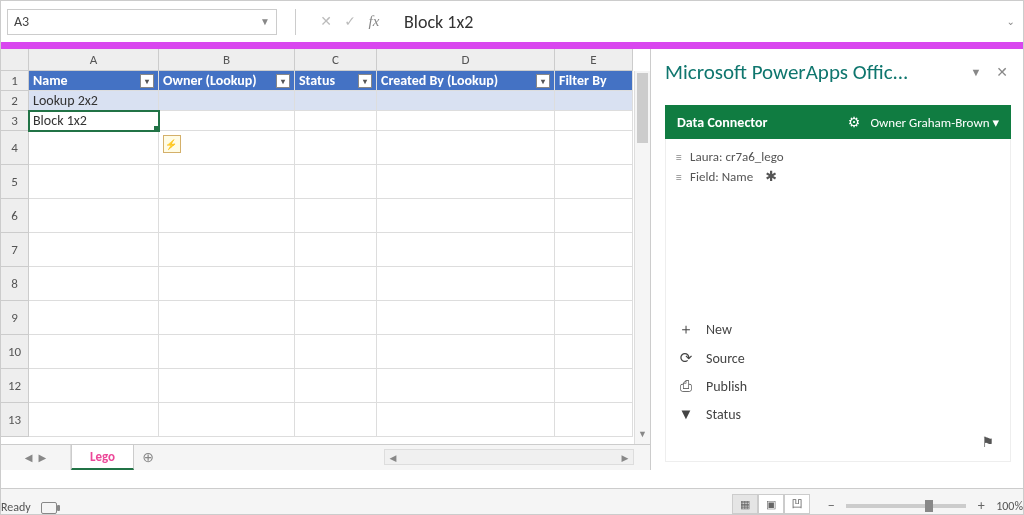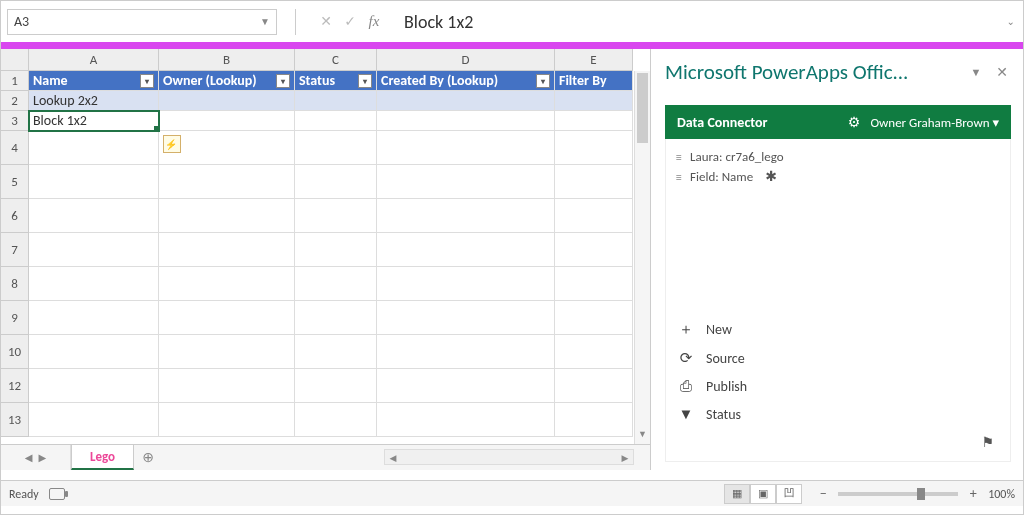--- a/index.html
+++ b/index.html
@@ -68,21 +68,21 @@
   .sp-body { border:1px solid #eee; border-top:none; padding:10px 10px; font-size:13px; color:#555; flex:1; display:flex; flex-direction:column;}
   .sp-info-line { display:flex; align-items:center; gap:8px; margin-bottom:4px; }
   .sp-list-icon { font-size:12px; color:#888; }
   .sp-asterisk { font-size:14px; margin-left:4px; color:#555; }
   
   .sp-actions { margin-top:auto; margin-bottom:6px; }
   .sp-action { display:flex; align-items:center; gap:12px; padding:5px 2px; font-size:14px; color:#444; cursor:pointer;}
   .sp-action .ic { width:16px; text-align:center; font-size:15px; }
   .sp-flag { text-align:right; font-size:14px; color:#555; padding-right:6px; }
   
-  .status-bar { position:absolute; left:0; right:0; bottom:8px; height:26px; border-top:1px solid #ccc; background:#f5f5f5; display:flex; align-items:center; font-size:12px; color:#555; padding:0 8px;}
+  .status-bar { position:absolute; left:0; right:0; bottom:0; height:26px; border-top:1px solid #ccc; background:#f5f5f5; display:flex; align-items:flex-end; font-size:12px; color:#555; padding:0 0;}
   .sb-ready { margin-right:10px; }
   .sb-rec { width:16px; height:12px; border:1px solid #888; border-radius:2px; position:relative;}
   .sb-rec::after { content:''; position:absolute; right:-4px; top:2px; width:3px; height:6px; background:#888; border-radius:1px;}
   .sb-spacer { flex:1; }
   .sb-views { display:flex; gap:0; margin-right:14px;}
   .sb-view { width:26px; height:20px; border:1px solid #ccc; display:flex; align-items:center; justify-content:center; font-size:11px; color:#666; background:#fff;}
   .sb-view.active { background:#e5e5e5; }
   .sb-zoom { display:flex; align-items:center; gap:8px; }
   .sb-slider { width:120px; height:4px; background:#ccc; position:relative; }
   .sb-slider .knob { position:absolute; left:66%; top:-4px; width:8px; height:12px; background:#888; }

